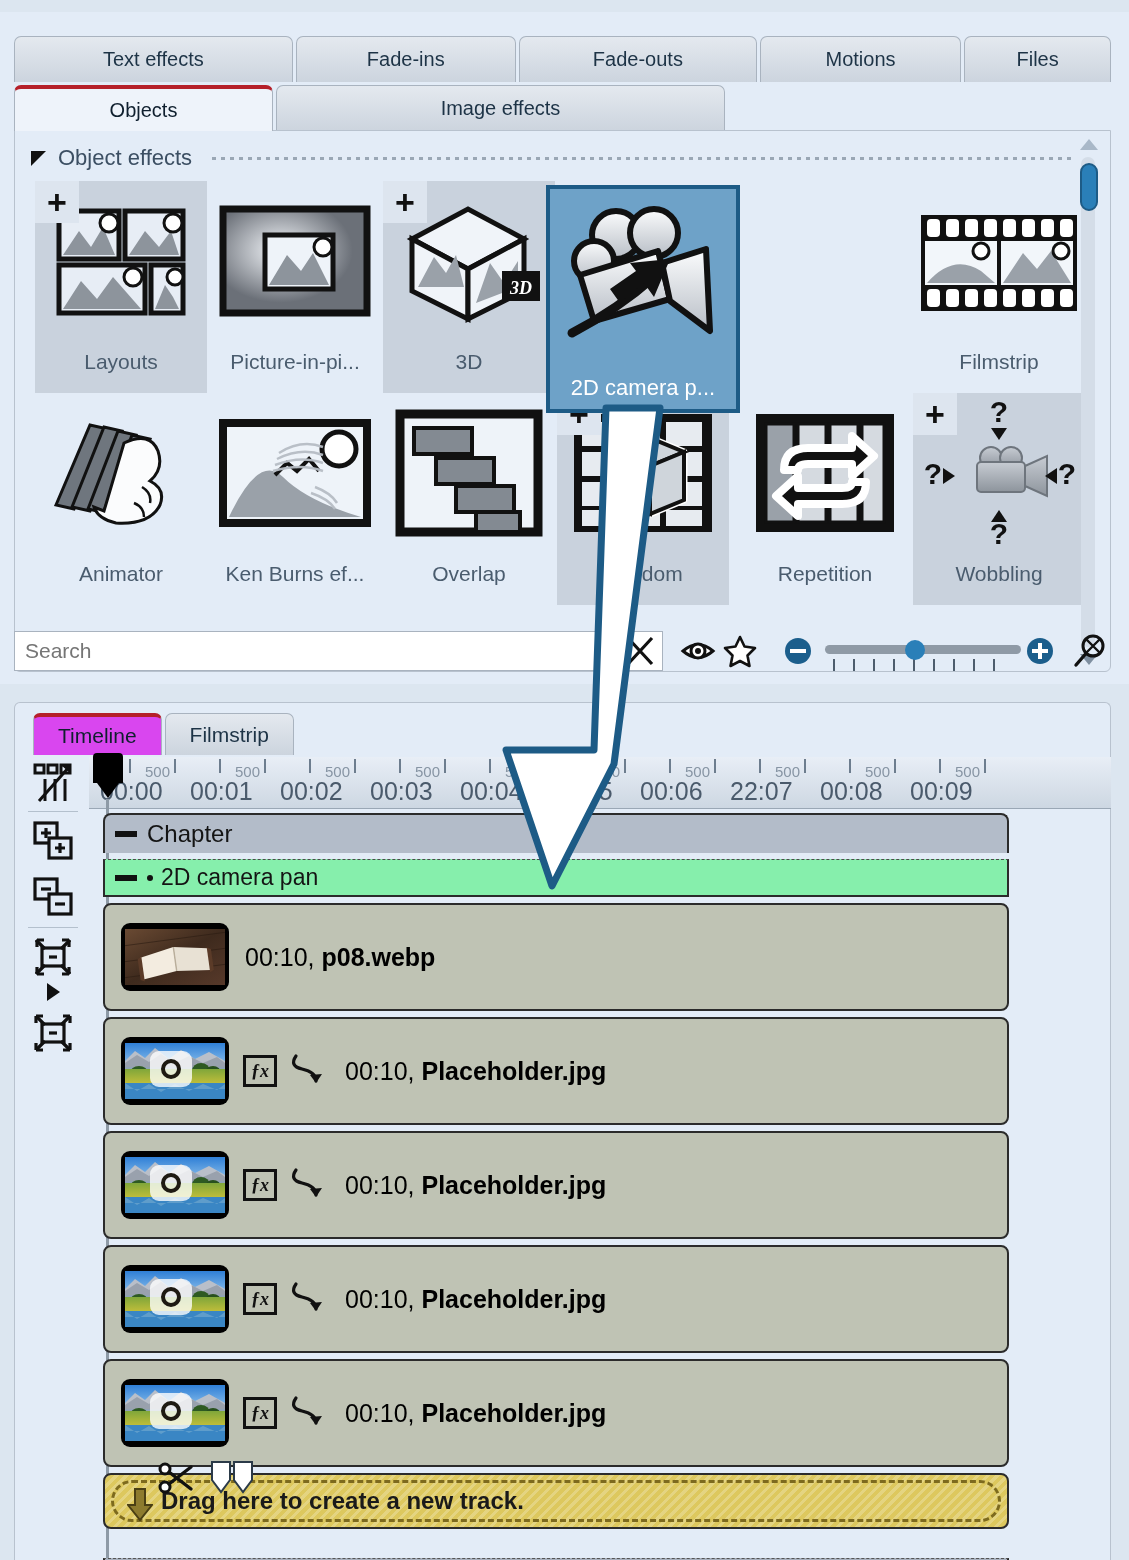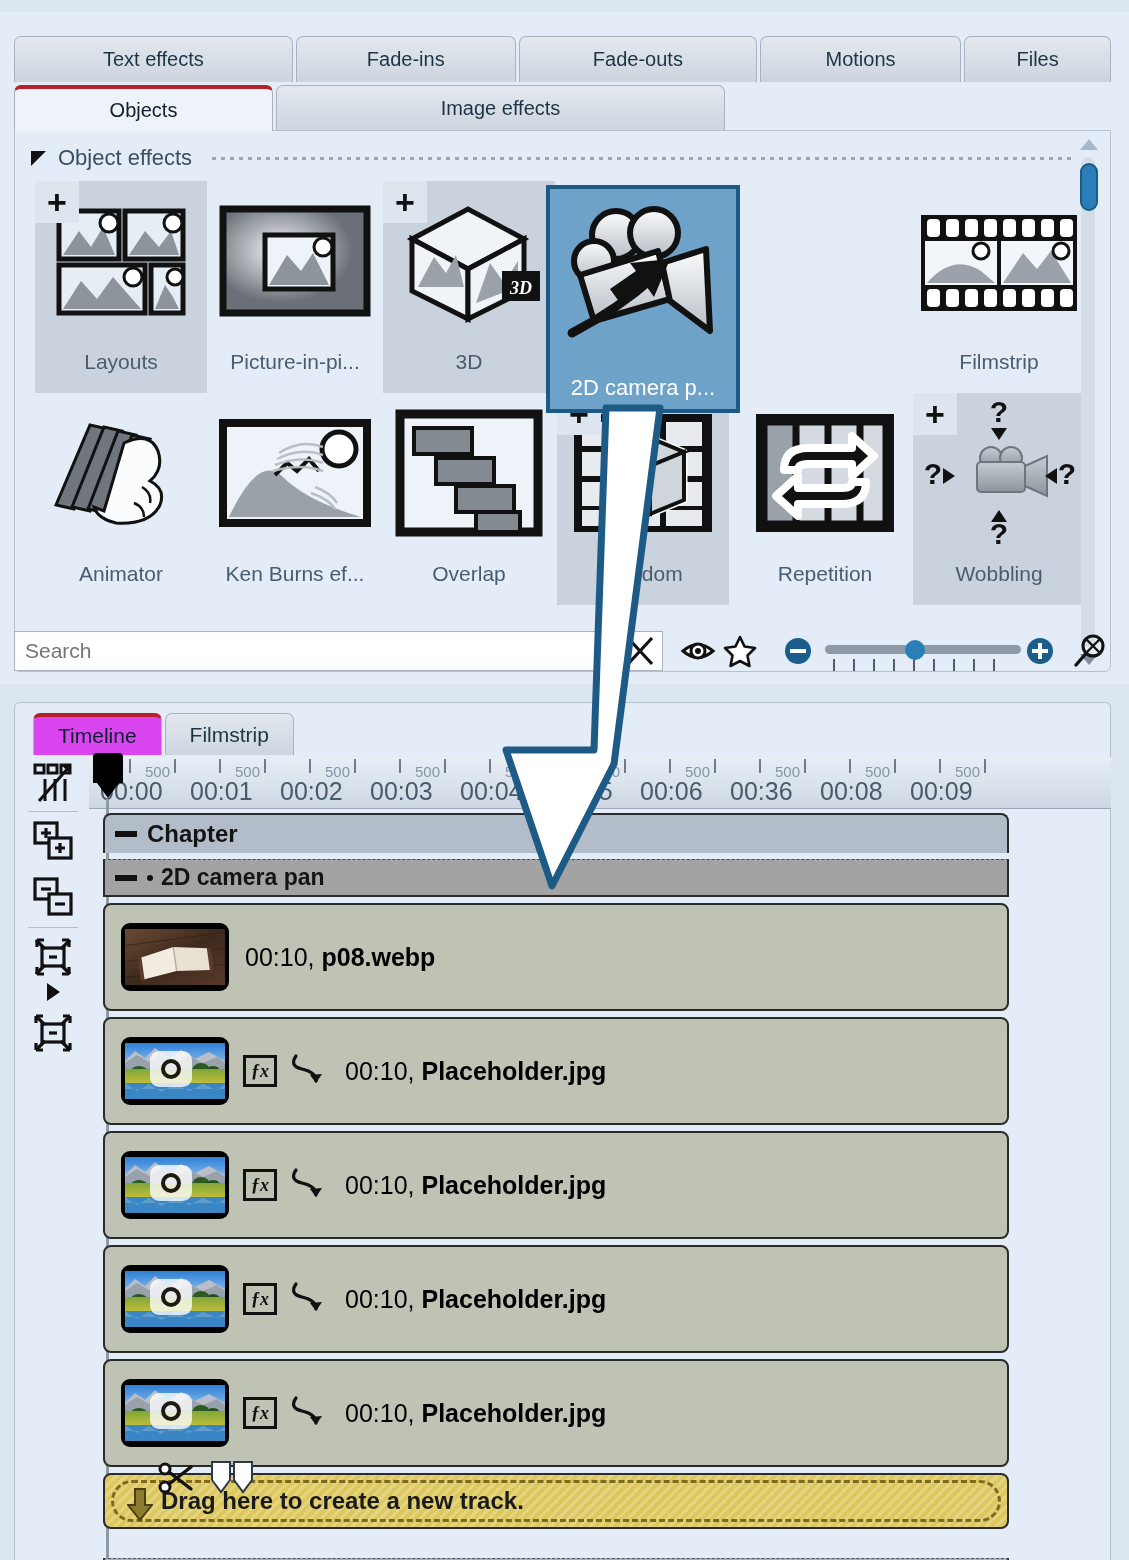--- a/index.html
+++ b/index.html
@@ -228,35 +228,35 @@
     position: relative; width: 906px;
     border: 2px solid #2b2b2b; border-radius: 8px;
     margin-bottom: 6px;
   }
   .trk.chapter {
     height: 40px; background: #b3bcc9;
     border: 2px solid #2b2b2b; border-radius: 8px 8px 0 0; border-bottom: none;
     display: flex; align-items: center;
   }
   .trk.effect {
-    height: 38px; background: #a3a3a3;
+    height: 38px; background: #86efac;
     border: 2px solid #2b2b2b; border-top: 1px dashed #4c4c4c;
     border-radius: 0; display: flex; align-items: center;
     margin-bottom: 0;
   }
   .trk.clip {
     height: 108px; background: #bfc3b4;
     display: flex; align-items: center; padding-left: 16px;
     margin-top: 6px;
   }
   .minus-box {
     width: 22px; height: 6px; background: #111; margin: 0 10px 0 10px;
   }
   .dot-mark { width: 6px; height: 6px; background: #111; border-radius: 50%; margin-right: 8px; }
-  .trk-label { font-size: 24px; font-weight: bold; color: #141414; }
+  .trk-label { font-size: 24px; font-weight: normal; color: #141414; }
   .trk.effect .trk-label { font-size: 23px; }
 
   .thumb-img {
     width: 108px; height: 68px; border-radius: 9px; background: #000;
     position: relative; overflow: hidden; flex: none;
   }
   .thumb-img .inner { position: absolute; left: 4px; top: 6px; width: 100px; height: 56px; overflow: hidden; }
   .clip-text { font-size: 25px; color: #000000; margin-left: 16px; white-space: nowrap; }
   .clip-text b { font-weight: bold; }
   .clip-text .tm { font-weight: normal; }
@@ -725,21 +725,21 @@
 
     <div class="ruler">
 
       <div class="rt" style="left:11px;">00:00</div>
       <div class="rt" style="left:101px;">00:01</div>
       <div class="rt" style="left:191px;">00:02</div>
       <div class="rt" style="left:281px;">00:03</div>
       <div class="rt" style="left:371px;">00:04</div>
       <div class="rt" style="left:461px;">00:05</div>
       <div class="rt" style="left:551px;">00:06</div>
-      <div class="rt" style="left:641px;">00:36</div>
+      <div class="rt" style="left:641px;">22:07</div>
       <div class="rt" style="left:731px;">00:08</div>
       <div class="rt" style="left:821px;">00:09</div>
 
       <div class="rh" style="left:56px;">500</div>
       <div class="rh" style="left:146px;">500</div>
       <div class="rh" style="left:236px;">500</div>
       <div class="rh" style="left:326px;">500</div>
       <div class="rh" style="left:416px;">500</div>
       <div class="rh" style="left:506px;">500</div>
       <div class="rh" style="left:596px;">500</div>

